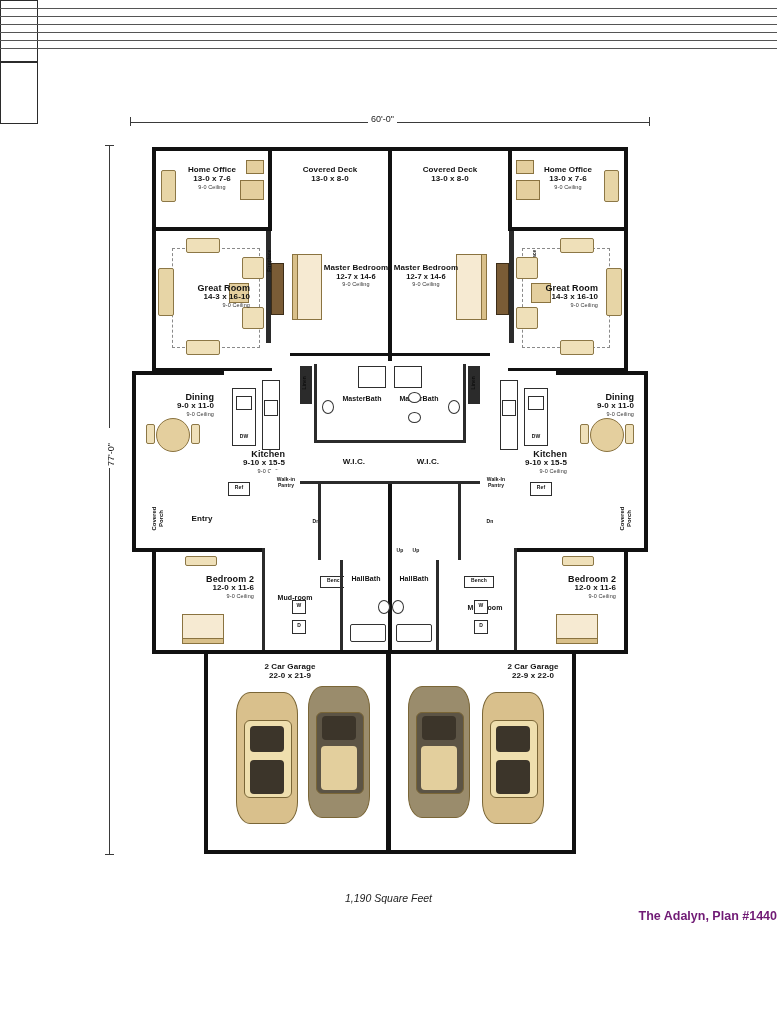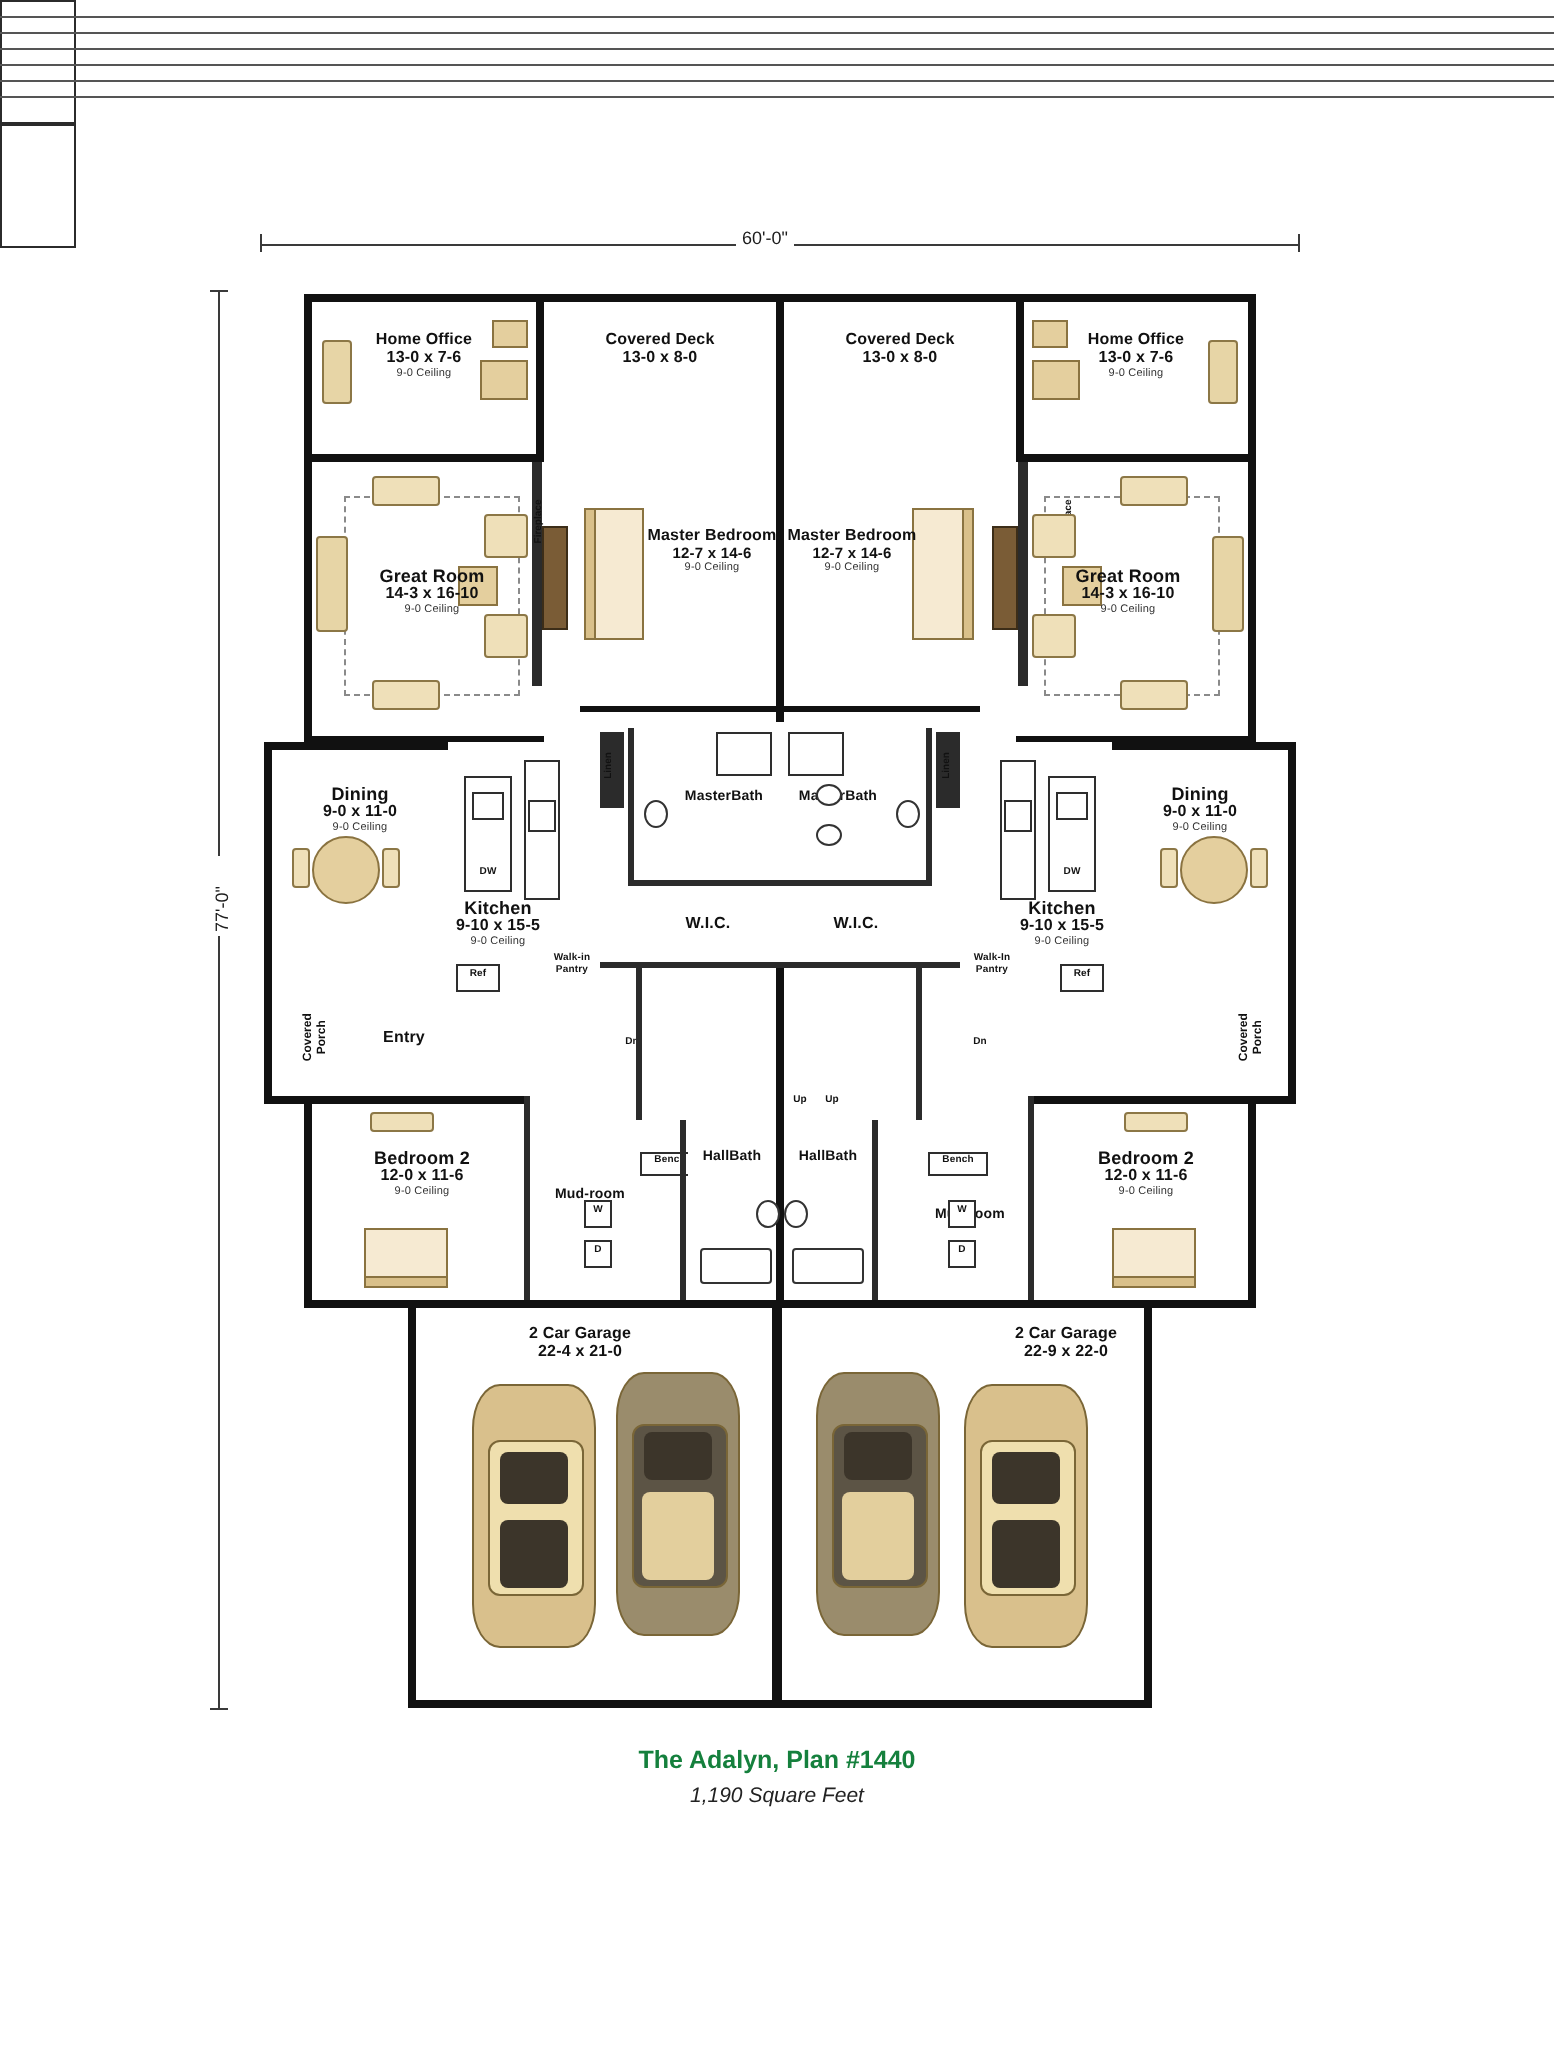--- a/index.html
+++ b/index.html
@@ -91,21 +91,21 @@
   .rlabel .sz {
     display: block;
     font-weight: bold;
   }
   .rlabel .ceil {
     display: block;
     font-weight: normal;
     font-size: 5.5px;
     color: #333;
   }
-  .f9  { font-size: 9px; }
+  .f9  { font-size: 9px; text-align: right; }
   .f8  { font-size: 8px; }
   .f75 { font-size: 7.5px; }
   .f7  { font-size: 7px; }
   .f6  { font-size: 6px; }
   .f5  { font-size: 5px; }
 
   .vlabel {
     position: absolute;
     text-align: center;
     font-weight: bold;
@@ -206,24 +206,25 @@
     background: #3c352a;
     border-radius: 4px;
   }
   .car-dark .car-body { background: #9a8c6c; }
   .car-dark .car-roof { background: #5c5445; }
 
   
   .title-main {
     position: absolute;
     width: 100%;
-    text-align: center;
+    text-align: right;
     font-size: 12.5px;
     font-weight: bold;
-    color: #15803d;
+    color: #701a75;
+    margin-top: 36px;
   }
   .title-sub {
     position: absolute;
     width: 100%;
     text-align: center;
     font-size: 10.5px;
     font-style: italic;
     color: #222;
   }
 </style>
@@ -561,21 +562,21 @@
   <div class="garage-floor" style="left:208px; top:654px; width:180px; height:196px;"></div>
   <div class="garage-floor" style="left:392px; top:654px; width:180px; height:196px;"></div>
 
   <div class="wall" style="left:204px; top:654px; width:4px; height:200px;"></div>
   <div class="wall" style="left:572px; top:654px; width:4px; height:200px;"></div>
   <div class="wall" style="left:204px; top:850px; width:372px; height:4px;"></div>
   <div class="wall" style="left:386px; top:654px; width:5px; height:200px;"></div>
 
   <div class="rlabel f8" style="left:235px; top:663px; width:110px;">
     <span>2 Car Garage</span>
-    <span class="sz f8">22-4 x 21-0</span>
+    <span class="sz f8">22-0 x 21-9</span>
   </div>
   <div class="rlabel f8" style="left:478px; top:663px; width:110px;">
     <span>2 Car Garage</span>
     <span class="sz f8">22-9 x 22-0</span>
   </div>
 
   <div class="car" style="left:236px; top:692px; width:62px; height:132px;">
     <div class="car-body"></div>
     <div class="car-roof" style="left:8px; top:28px; width:46px; height:76px;"></div>
     <div class="car-glass" style="left:14px; top:34px; width:34px; height:26px;"></div>

